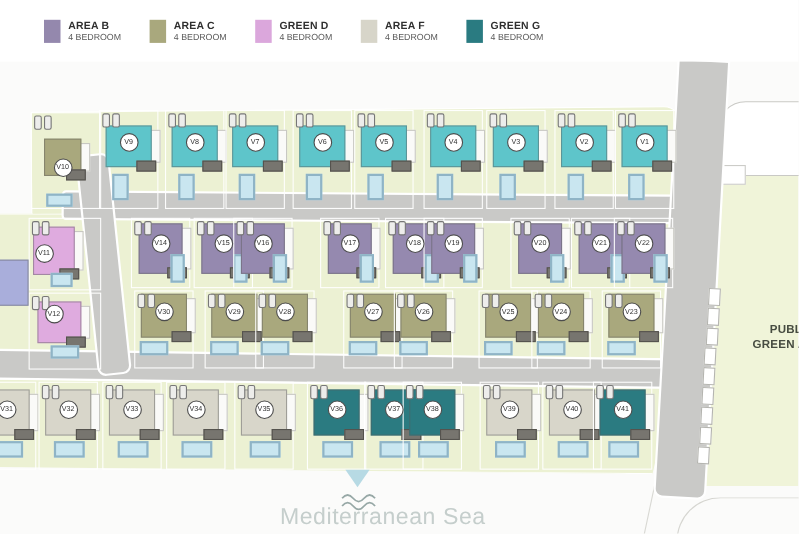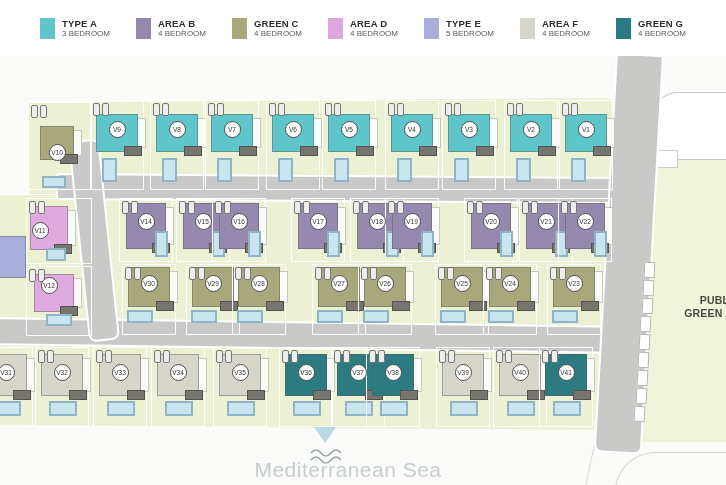--- a/index.html
+++ b/index.html
@@ -67,52 +67,38 @@
   #arc-line{position:absolute;left:615px;top:452px;width:200px;height:60px;z-index:3;
           border-top:1px solid #d5d5d0;border-left:1px solid #d5d5d0;border-top-left-radius:40px;}
   #diag-line{position:absolute;left:590px;top:437px;width:1px;height:52px;background:#d8d8d3;
           transform:rotate(12deg);z-index:3;}
 </style>
 </head>
 <body>
 
 <div id="legend">
     <div class="legend-item">
-      <span class="swatch" style="background:#5ec5ca"></span>
-  <span>
-        <div class="lt-name">TYPE A</div>
-  <div class="lt-bed">3 BEDROOM</div>
-      </span>
-    </div>
-    <div class="legend-item">
       <span class="swatch" style="background:#9488ad"></span>
   <span>
         <div class="lt-name">AREA B</div>
   <div class="lt-bed">4 BEDROOM</div>
       </span>
     </div>
     <div class="legend-item">
       <span class="swatch" style="background:#a9a87d"></span>
   <span>
-        <div class="lt-name">GREEN C</div>
+        <div class="lt-name">AREA C</div>
   <div class="lt-bed">4 BEDROOM</div>
       </span>
     </div>
     <div class="legend-item">
       <span class="swatch" style="background:#dba7dc"></span>
   <span>
-        <div class="lt-name">AREA D</div>
+        <div class="lt-name">GREEN D</div>
   <div class="lt-bed">4 BEDROOM</div>
-      </span>
-    </div>
-    <div class="legend-item">
-      <span class="swatch" style="background:#a9aedb"></span>
-  <span>
-        <div class="lt-name">TYPE E</div>
-  <div class="lt-bed">5 BEDROOM</div>
       </span>
     </div>
     <div class="legend-item">
       <span class="swatch" style="background:#d7d5c9"></span>
   <span>
         <div class="lt-name">AREA F</div>
   <div class="lt-bed">4 BEDROOM</div>
       </span>
     </div>
     <div class="legend-item">

